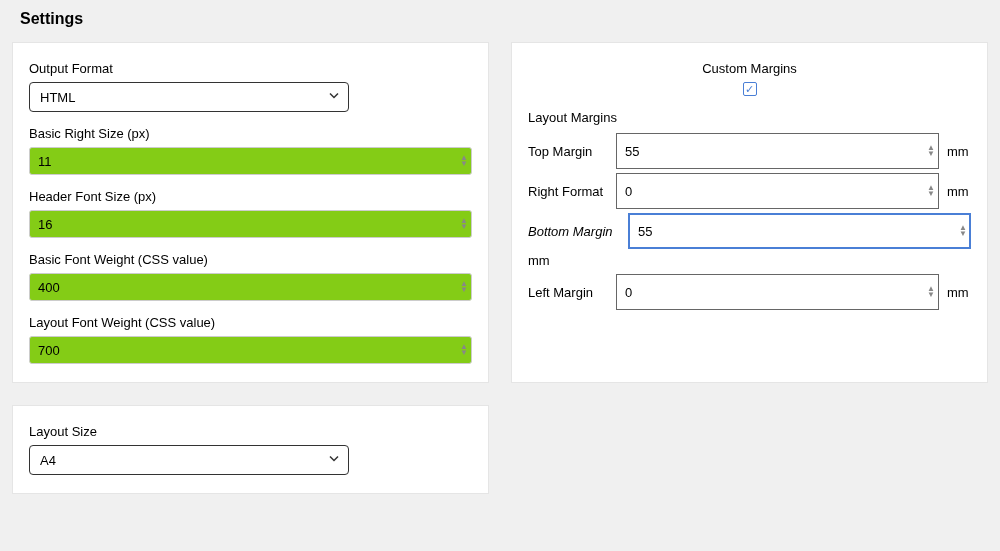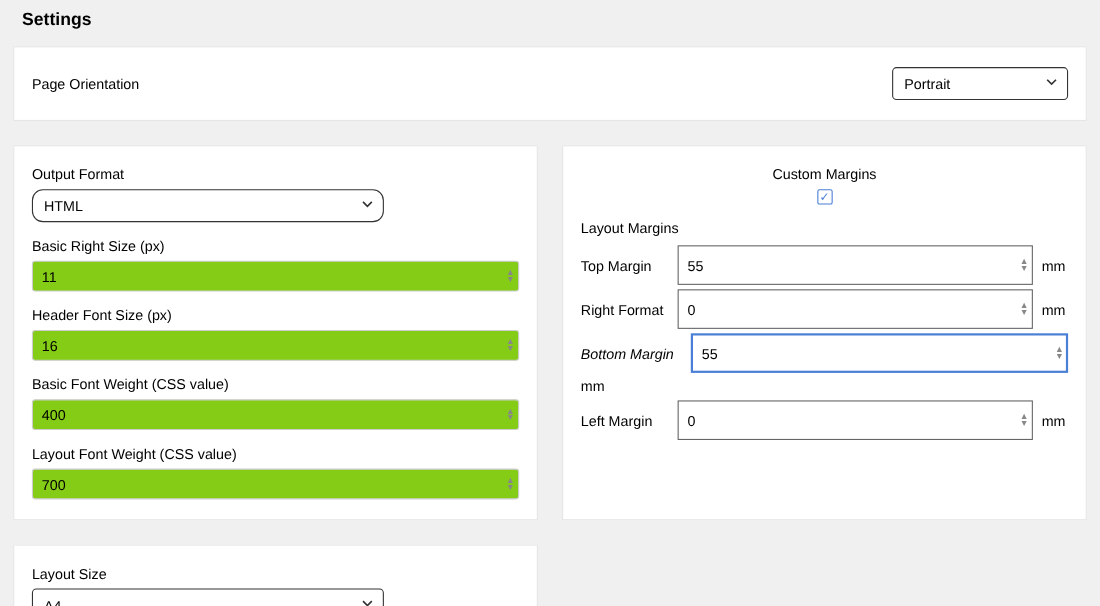--- a/index.html
+++ b/index.html
@@ -54,21 +54,20 @@
       position: absolute;
       right: 8px;
       top: 50%;
       transform: translateY(-50%);
     }
     .dropdown-orientation {
       width: 160px;
     }
     .dropdown-output {
       width: 320px;
-      border-radius: 10px;
     }
     .dropdown-layout {
       width: 320px;
     }
     .two-col {
       display: flex;
       gap: 22px;
     }
     .col {
       flex: 1;
@@ -183,33 +182,20 @@
       width: 12px;
       height: 12px;
     }
   </style>
 </head>
 <body>
 
 <div class="page">
   <div class="title">Settings</div>
 
-  <div class="card">
-    <div class="row-orientation">
-      <div class="orientation-label">Page Orientation</div>
-      <div class="dropdown dropdown-orientation">
-        <span>Portrait</span>
-        <span class="chevron">
-          <svg class="chev" viewBox="0 0 12 12">
-              <path d="M2 4 L6 8 L10 4" fill="none" stroke="#333" stroke-width="1.5"></path>
-            </svg>
-        </span>
-      </div>
-    </div>
-  </div>
 
   <div class="two-col">
     <div class="col">
       <div class="field-group">
         <div class="field-label">Output Format</div>
         <div class="dropdown dropdown-output">
           <span>HTML</span>
           <span class="chevron">
             <svg class="chev" viewBox="0 0 12 12">
                 <path d="M2 4 L6 8 L10 4" fill="none" stroke="#333" stroke-width="1.5"></path>

